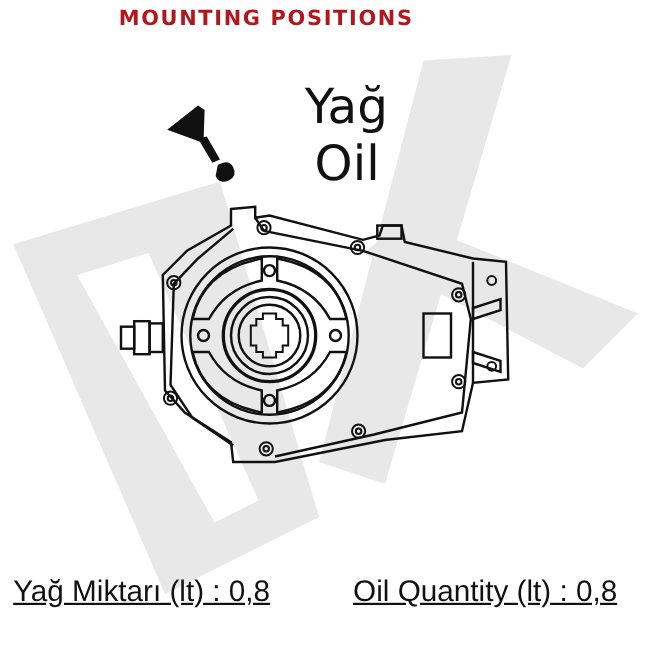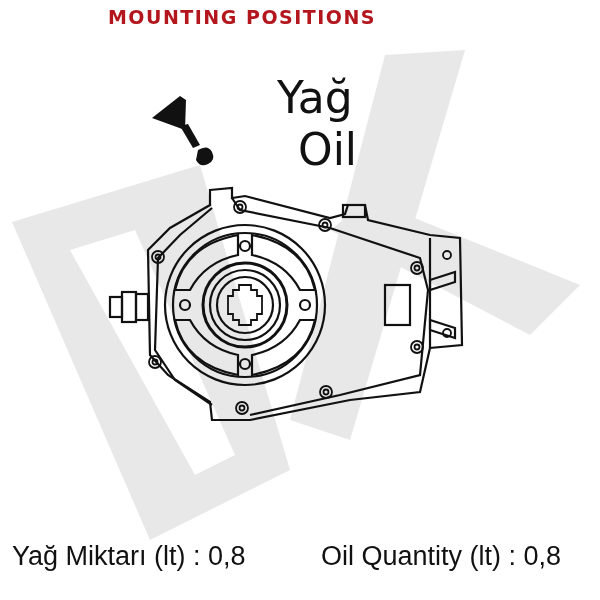--- a/index.html
+++ b/index.html
@@ -1,23 +1,23 @@
 <!DOCTYPE html>
 <html><head>
   <meta charset="utf-8">
   <style>
     html, body { margin:0; padding:0; background:#ffffff; }
     body { width:600px; height:600px; position:relative; overflow:hidden; font-family:"Liberation Sans", sans-serif; }
     .title { position:absolute; top:6px; left:0; width:484px; text-align:center; font-family:"DejaVu Sans", sans-serif; font-weight:bold; font-size:19px; letter-spacing:1.5px; color:#b3161d; }
     .wm { position:absolute; left:0; top:0; width:600px; height:600px; }
     .oil-label { position:absolute; font-family:"DejaVu Sans", sans-serif; font-size:44px; color:#111; line-height:1; font-weight:normal; }
     .oil-tr { left:256px; top:76px;margin-left:21px; }
-    .oil-en { left:298px; top:128px; }
+    .oil-en { left:286px; top:128px; }
     .diagram { position:absolute; left:0; top:0; width:600px; height:600px; }
-    .caption { position:absolute; top:541px; font-size:27px; color:#111; white-space:nowrap; }
+    .caption { position:absolute; top:522px; font-size:27px; color:#111; white-space:nowrap;text-decoration:underline; }
     .cap-tr { left:12px; }
     .cap-en { left:321px;text-align:center; }
   </style>
 </head>
 <body>
 
 <svg class="wm" viewBox="0 0 600 600">
 
   <polygon points="12,222 200,165 290,470 150,540" fill="#e8e8e8"></polygon>
   <polygon points="70,250 135,230 235,455 195,475" fill="#ffffff"></polygon>

